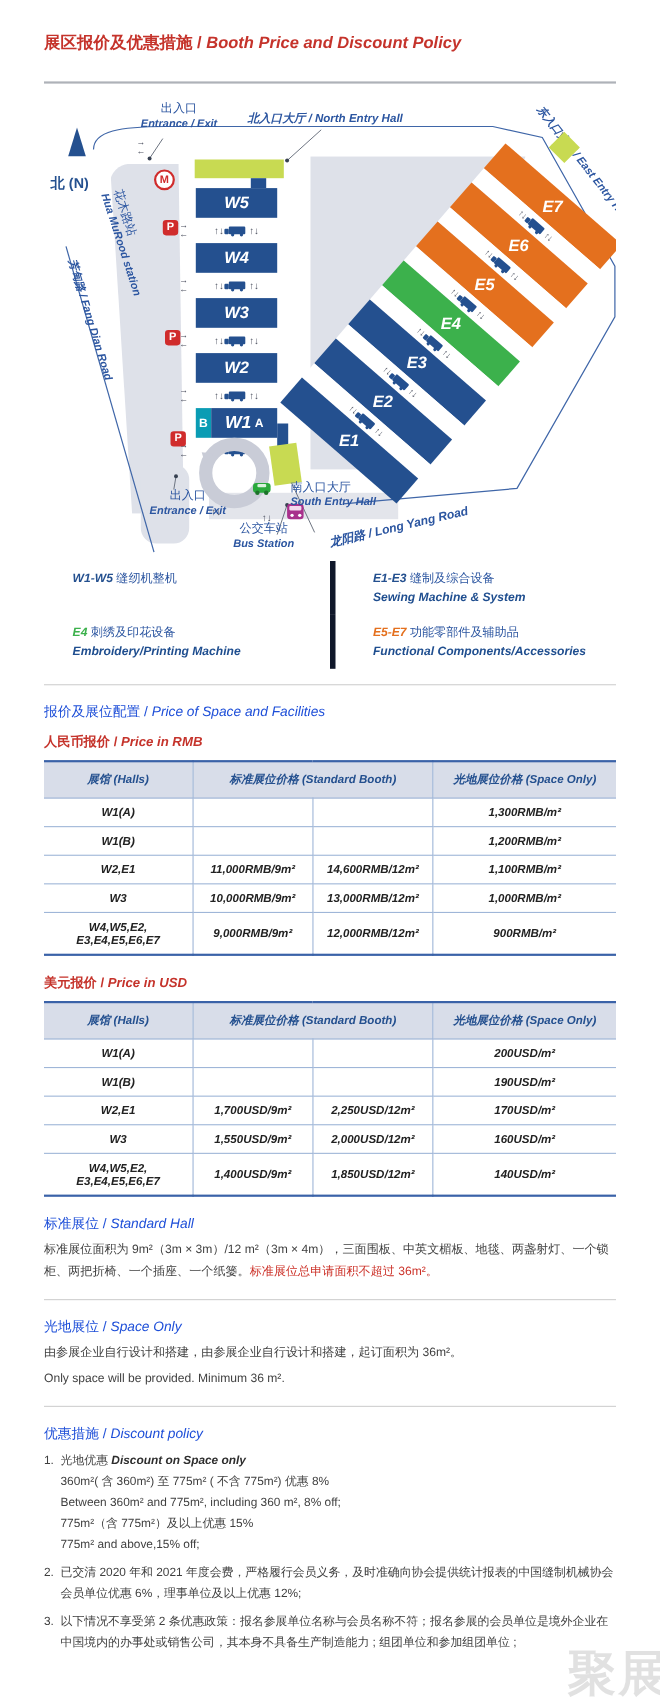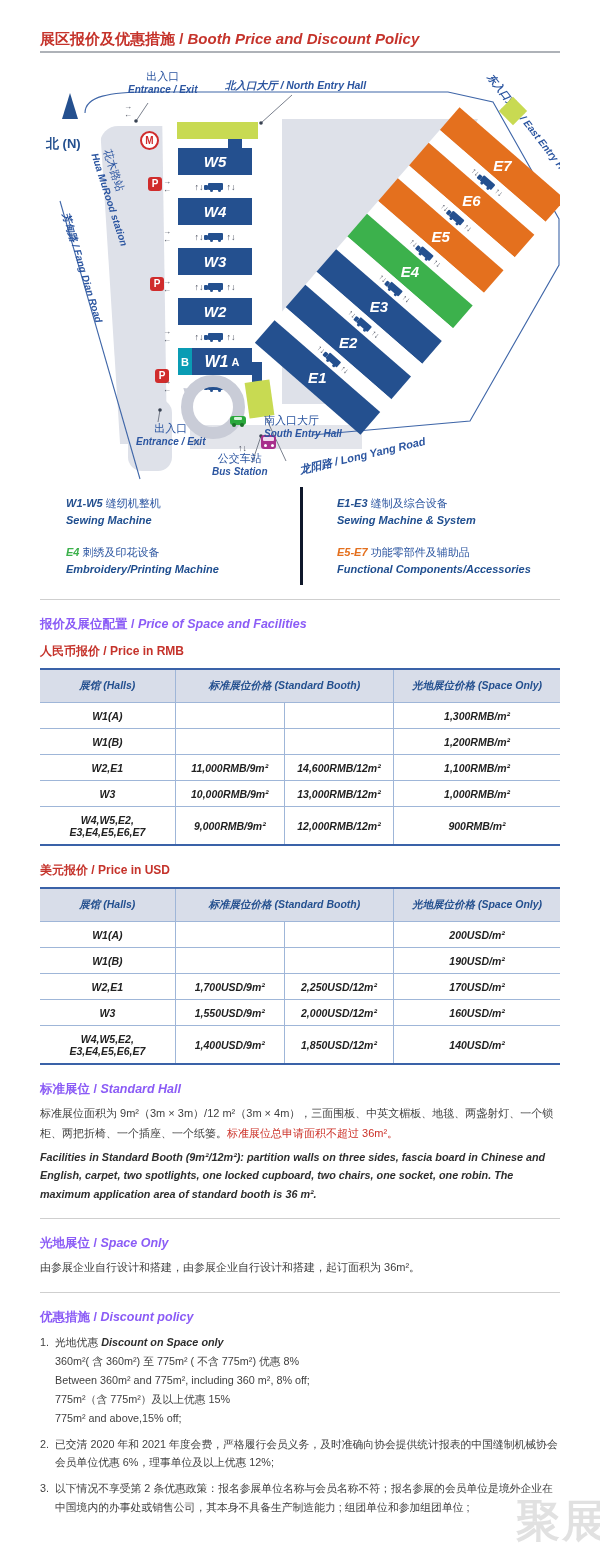--- a/index.html
+++ b/index.html
@@ -1,27 +1,27 @@
 <!DOCTYPE html>
 <html><head>
 <meta charset="utf-8">
 <style>
   html,body{margin:0;padding:0;}
   body{width:600px;height:1553px;overflow:hidden;position:relative;background:#fff;
        font-family:"Liberation Sans","DejaVu Sans",sans-serif;color:#3f3f3f;}
   .page{padding:30px 40px 0 40px;position:relative;}
 
   
-  h1{font-size:15px;margin:0 0 2px;color:#c5332b;font-weight:bold;}
+  h1{font-size:15px;margin:0 0 25px;color:#c5332b;font-weight:bold;}
   h1 .t-en{font-style:italic;}
   .title-rule{height:2px;background:#aeb2b8;margin-bottom:16px;}
-  .sec-h{color:#8b5cf6;font-size:12.5px;font-weight:bold;margin:16px 0 6px;}
+  .sec-h{color:#1d4ed8;font-size:12.5px;font-weight:normal;margin:16px 0 6px;}
   .sec-h .en{font-style:italic;}
   .sub-h{color:#c5332b;font-size:12px;font-weight:bold;margin:10px 0 6px;}
-  .sub-h .en{}
+  .sub-h .en{font-style:italic;}
   hr.sep{border:none;border-top:1px solid #cfcfcf;margin:14px 0;}
 
   
   .map{position:relative;width:520px;height:412px;overflow:hidden;margin-bottom:4px;}
   .map-svg{position:absolute;left:0;top:0;}
   .mlabel{position:absolute;color:#2b55a0;font-size:10.5px;line-height:1.3;white-space:nowrap;}
   .mlabel .en{font-style:italic;font-weight:bold;font-size:10px;display:block;}
   .mlabel .zh{display:block;font-size:11px;}
   .gray{position:absolute;background:#dee1e9;}
   .north-arrow{position:absolute;left:22px;top:24px;width:0;height:0;
@@ -75,21 +75,21 @@
   .bus{position:absolute;left:221px;top:366px;width:15px;height:14px;background:#a8308c;border-radius:3px;}
   .bus:before{content:"";position:absolute;left:2px;top:2px;width:11px;height:4px;background:#f2d9ee;border-radius:1px;}
   .bus:after{content:"";position:absolute;bottom:2px;left:3px;width:3px;height:3px;background:#fff;border-radius:50%;box-shadow:7px 0 #fff;}
   .xarrows{position:absolute;font-size:9px;color:#4a4f5e;}
   .mini-swap{position:absolute;left:84px;top:34px;display:flex;flex-direction:column;font-size:8px;line-height:1;color:#4a4f5e;}
   .ediamond{position:absolute;left:463px;top:32px;width:20px;height:20px;background:#c8da52;transform:rotate(45deg);}
 
   
   .legend{display:grid;grid-template-columns:1fr 1fr;margin:6px 0 2px;}
   .legend .item{padding:8px 0 8px 26px;font-size:11px;color:#2b55a0;line-height:1.5;}
-  .legend .item.rcol{border-left:3px solid #0f172a;padding-left:34px;}
+  .legend .item.rcol{border-left:5px solid #0f172a;padding-left:34px;}
   .legend .code{font-style:italic;font-weight:bold;}
   .legend .en{display:block;font-style:italic;font-weight:bold;color:#1f4e8f;}
 
   
   table.price{width:100%;border-collapse:collapse;table-layout:fixed;font-size:10.5px;font-style:italic;
     border-top:2px solid #3a62a8;border-bottom:2px solid #3a62a8;margin:8px 0 16px;}
   table.price th{background:#d8dde9;color:#24508f;font-weight:bold;padding:9px 4px;border:1px solid #9fb6d8;}
   table.price td{text-align:center;padding:6.5px 4px;border:1px solid #9fb6d8;font-weight:bold;color:#222;}
   table.price th:first-child,table.price td:first-child{border-left:none;}
   table.price th:last-child,table.price td:last-child{border-right:none;}
@@ -310,21 +310,20 @@
       <span class="zh">公交车站</span>
       <span class="en">Bus Station</span>
     </div>
     <div class="rot-label" style="left:258px;top:394px;transform:rotate(-13deg);transform-origin:left top;font-size:11px;">龙阳路 / Long Yang Road</div>
   </div>
 
   <div class="legend">
     <div class="item">
       <span class="code" style="color: rgb(36, 80, 143);">W1-W5</span>
       <span>缝纫机整机</span>
-      <span class="en">Sewing Machine</span>
     </div>
     <div class="item rcol">
       <span class="code" style="color: rgb(36, 80, 143);">E1-E3</span>
       <span>缝制及综合设备</span>
       <span class="en">Sewing Machine &amp; System</span>
     </div>
     <div class="item">
       <span class="code" style="color: rgb(60, 177, 76);">E4</span>
       <span>刺绣及印花设备</span>
       <span class="en">Embroidery/Printing Machine</span>
@@ -434,26 +433,26 @@
           <td>W4,W5,E2, E3,E4,E5,E6,E7</td>
           <td>1,400USD/9m²</td>
           <td>1,850USD/12m²</td>
           <td>140USD/m²</td>
         </tr>
       </tbody>
   </table>
 
   <div class="sec-h"><span class="zh">标准展位</span><span> / </span><span class="en">Standard Hall</span></div>
   <p class="zh-text"><span>标准展位面积为 9m²（3m × 3m）/12 m²（3m × 4m），三面围板、中英文楣板、地毯、两盏射灯、一个锁柜、两把折椅、一个插座、一个纸篓。</span><span class="red">标准展位总申请面积不超过 36m²。</span></p>
-  <p class="en-text">Facilities in Standard Booth (9m²/12m²): partition walls on three sides, fascia board in Chinese and English, carpet, two spotlights, one locked cupboard, two chairs, one socket, one robin. The maximum application area of standard booth is 36 m².</p>
 
   <hr class="sep">
 
   <div class="sec-h"><span class="zh">光地展位</span><span> / </span><span class="en">Space Only</span></div>
   <p class="zh-text">由参展企业自行设计和搭建，由参展企业自行设计和搭建，起订面积为 36m²。</p>
+  <p class="zh-text" style="font-style:normal;">Only space will be provided. Minimum 36 m².</p>
 
   <hr class="sep">
 
   <div class="sec-h"><span class="zh">优惠措施</span><span> / </span><span class="en">Discount policy</span></div>
 
   <div class="dlist">
     <div class="ditem">
       <span class="num">1.</span>
       <span class="itxt">
         <span class="line"><span>光地优惠 </span><span class="ttl-en">Discount on Space only</span></span>

